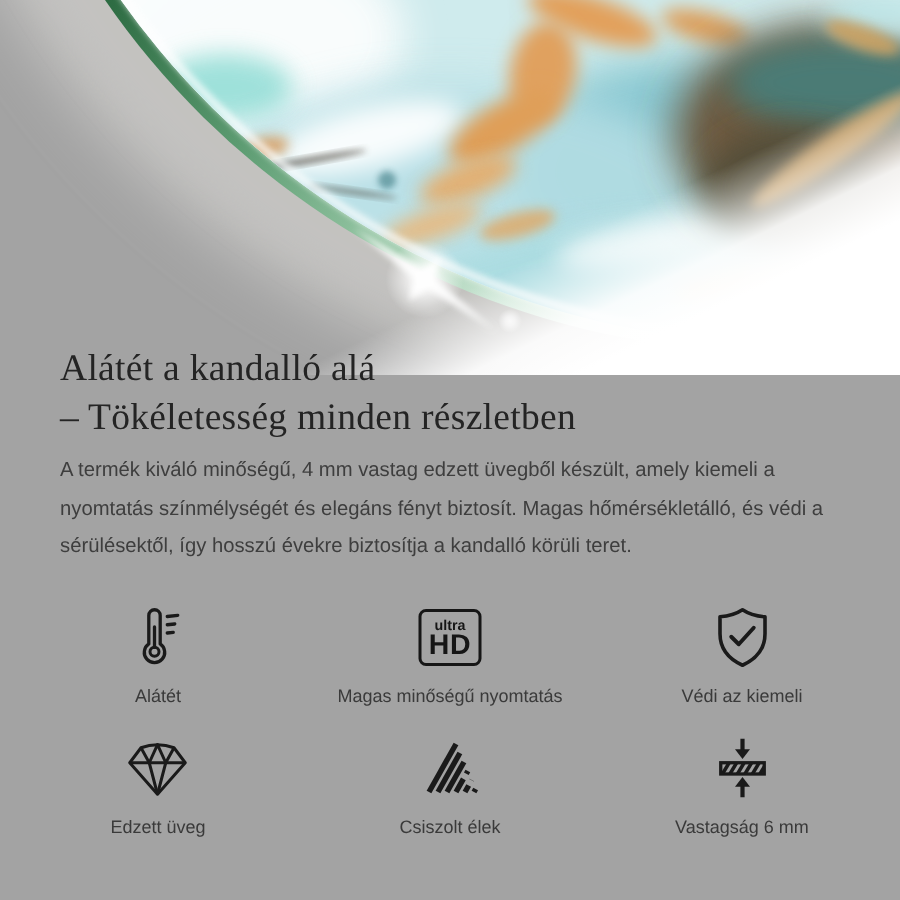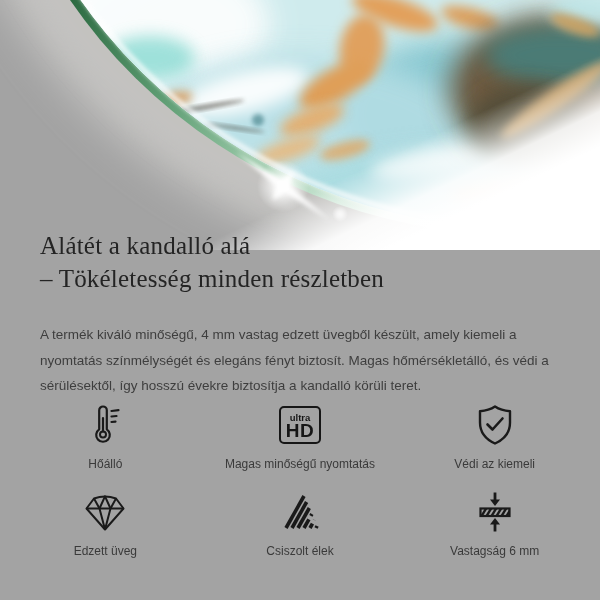--- a/index.html
+++ b/index.html
@@ -13,21 +13,21 @@
   .hero{position:absolute;top:0;left:0;width:600px;height:250px;}
   .page-title{
     position:absolute;left:40px;top:229px;margin:0;
     font-family:"Liberation Serif", serif;
     font-weight:400;
     font-size:25px;line-height:33px;
     color:#242424;letter-spacing:0.2px;
   }
   .page-title span{display:block;}
   .product-description{
-    position:absolute;left:40px;top:322px;width:526px;margin:0;
+    position:absolute;left:40px;top:300px;width:526px;margin:0;
     font-size:13.5px;line-height:25.5px;color:#3e3e3e;
   }
   .features{
     position:absolute;left:8px;right:8px;top:402px;
     display:grid;grid-template-columns:repeat(3,1fr);row-gap:18px;
   }
   .feature{display:flex;flex-direction:column;align-items:center;}
   .icon-box{height:46px;display:flex;align-items:center;justify-content:flex-end;}
   .feature-label{margin-top:9px;font-size:12px;color:#3a3a3a;}
   .uhd-box{
@@ -154,21 +154,21 @@
       <div class="icon-box">
         <svg width="44" height="44" viewBox="0 0 44 44" fill="none" stroke="#1a1a1a" stroke-width="2.2" stroke-linecap="round" stroke-linejoin="round">
           <path d="M20 3.5a3.8 3.8 0 0 0 -3.8 3.8 v19 a6.8 6.8 0 1 0 7.6 0 v-19 A3.8 3.8 0 0 0 20 3.5 Z"></path>
           <circle cx="20" cy="31.5" r="3" stroke-width="2"></circle>
           <path d="M20 28.5 V15"></path>
           <path d="M28.5 8 L35.5 7.2"></path>
           <path d="M28.5 13.5 L33.5 13"></path>
           <path d="M28.5 19 L32.5 18.6"></path>
         </svg>
       </div>
-      <div class="feature-label">Hőálló</div>
+      <div class="feature-label">Alátét</div>
     </div>
 
     <div class="feature">
       <div class="icon-box">
         <div class="uhd-box">
           <span class="uhd-top">ultra</span>
           <span class="uhd-bottom">HD</span>
         </div>
       </div>
       <div class="feature-label">Magas minőségű nyomtatás</div>

